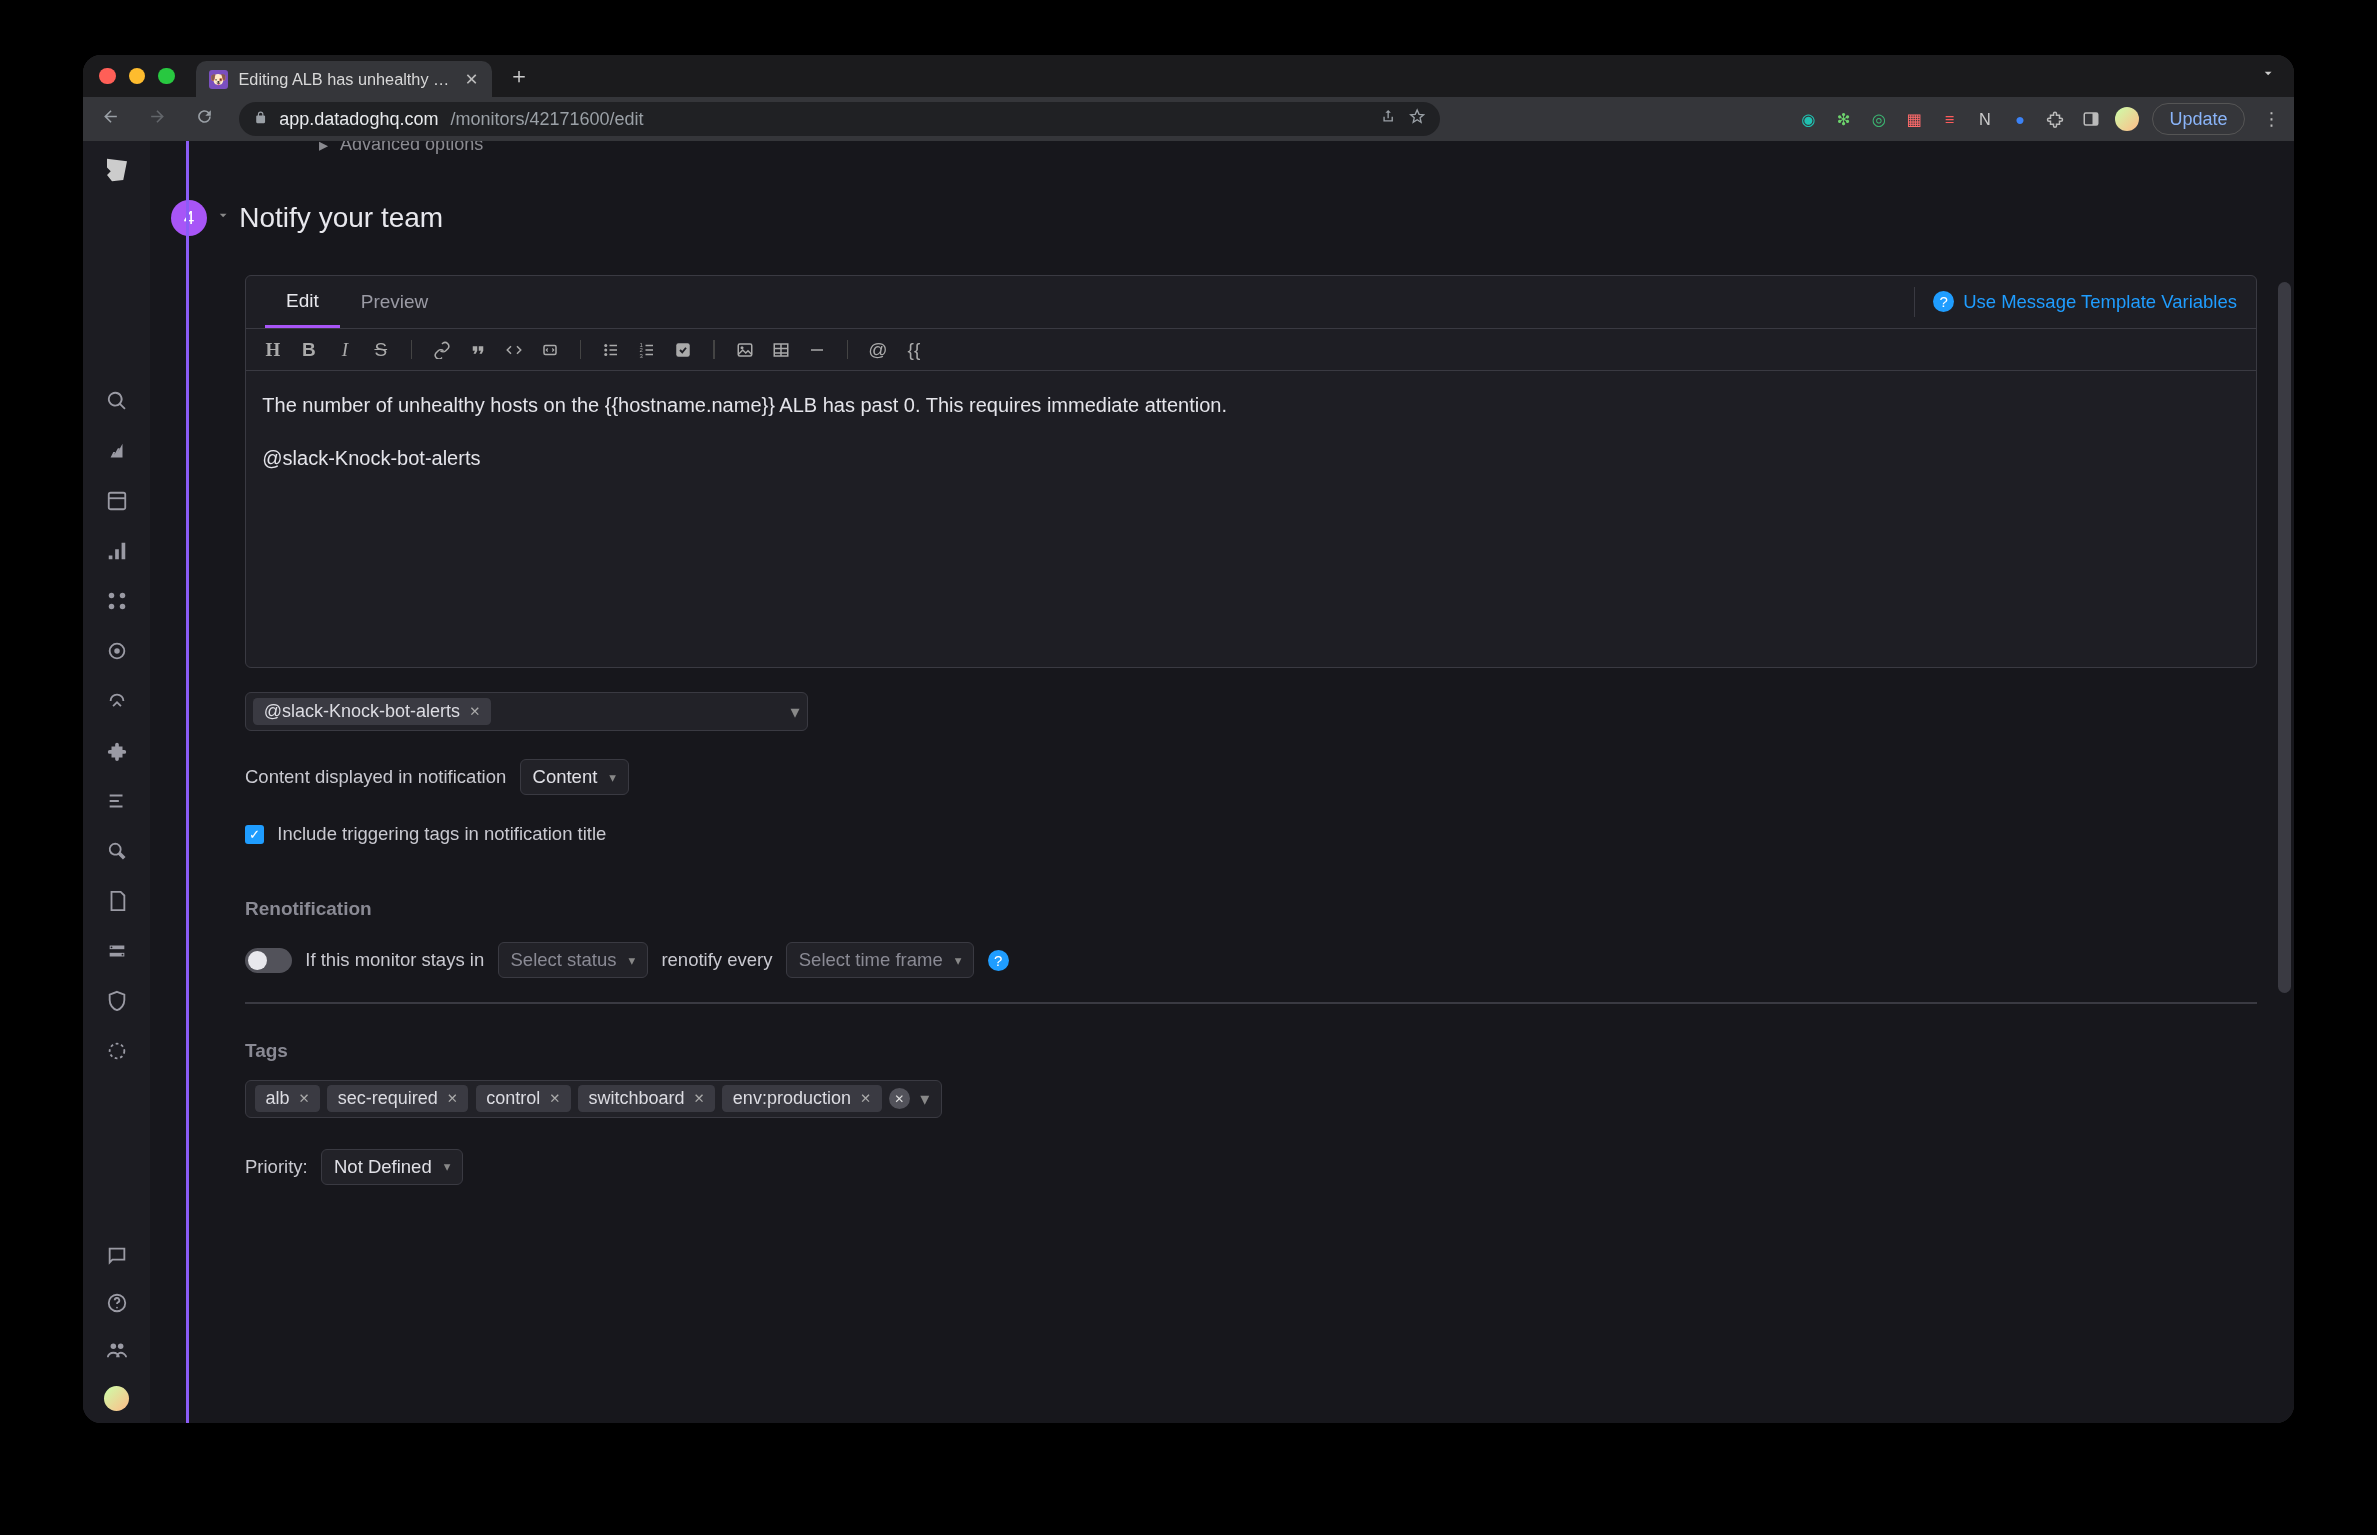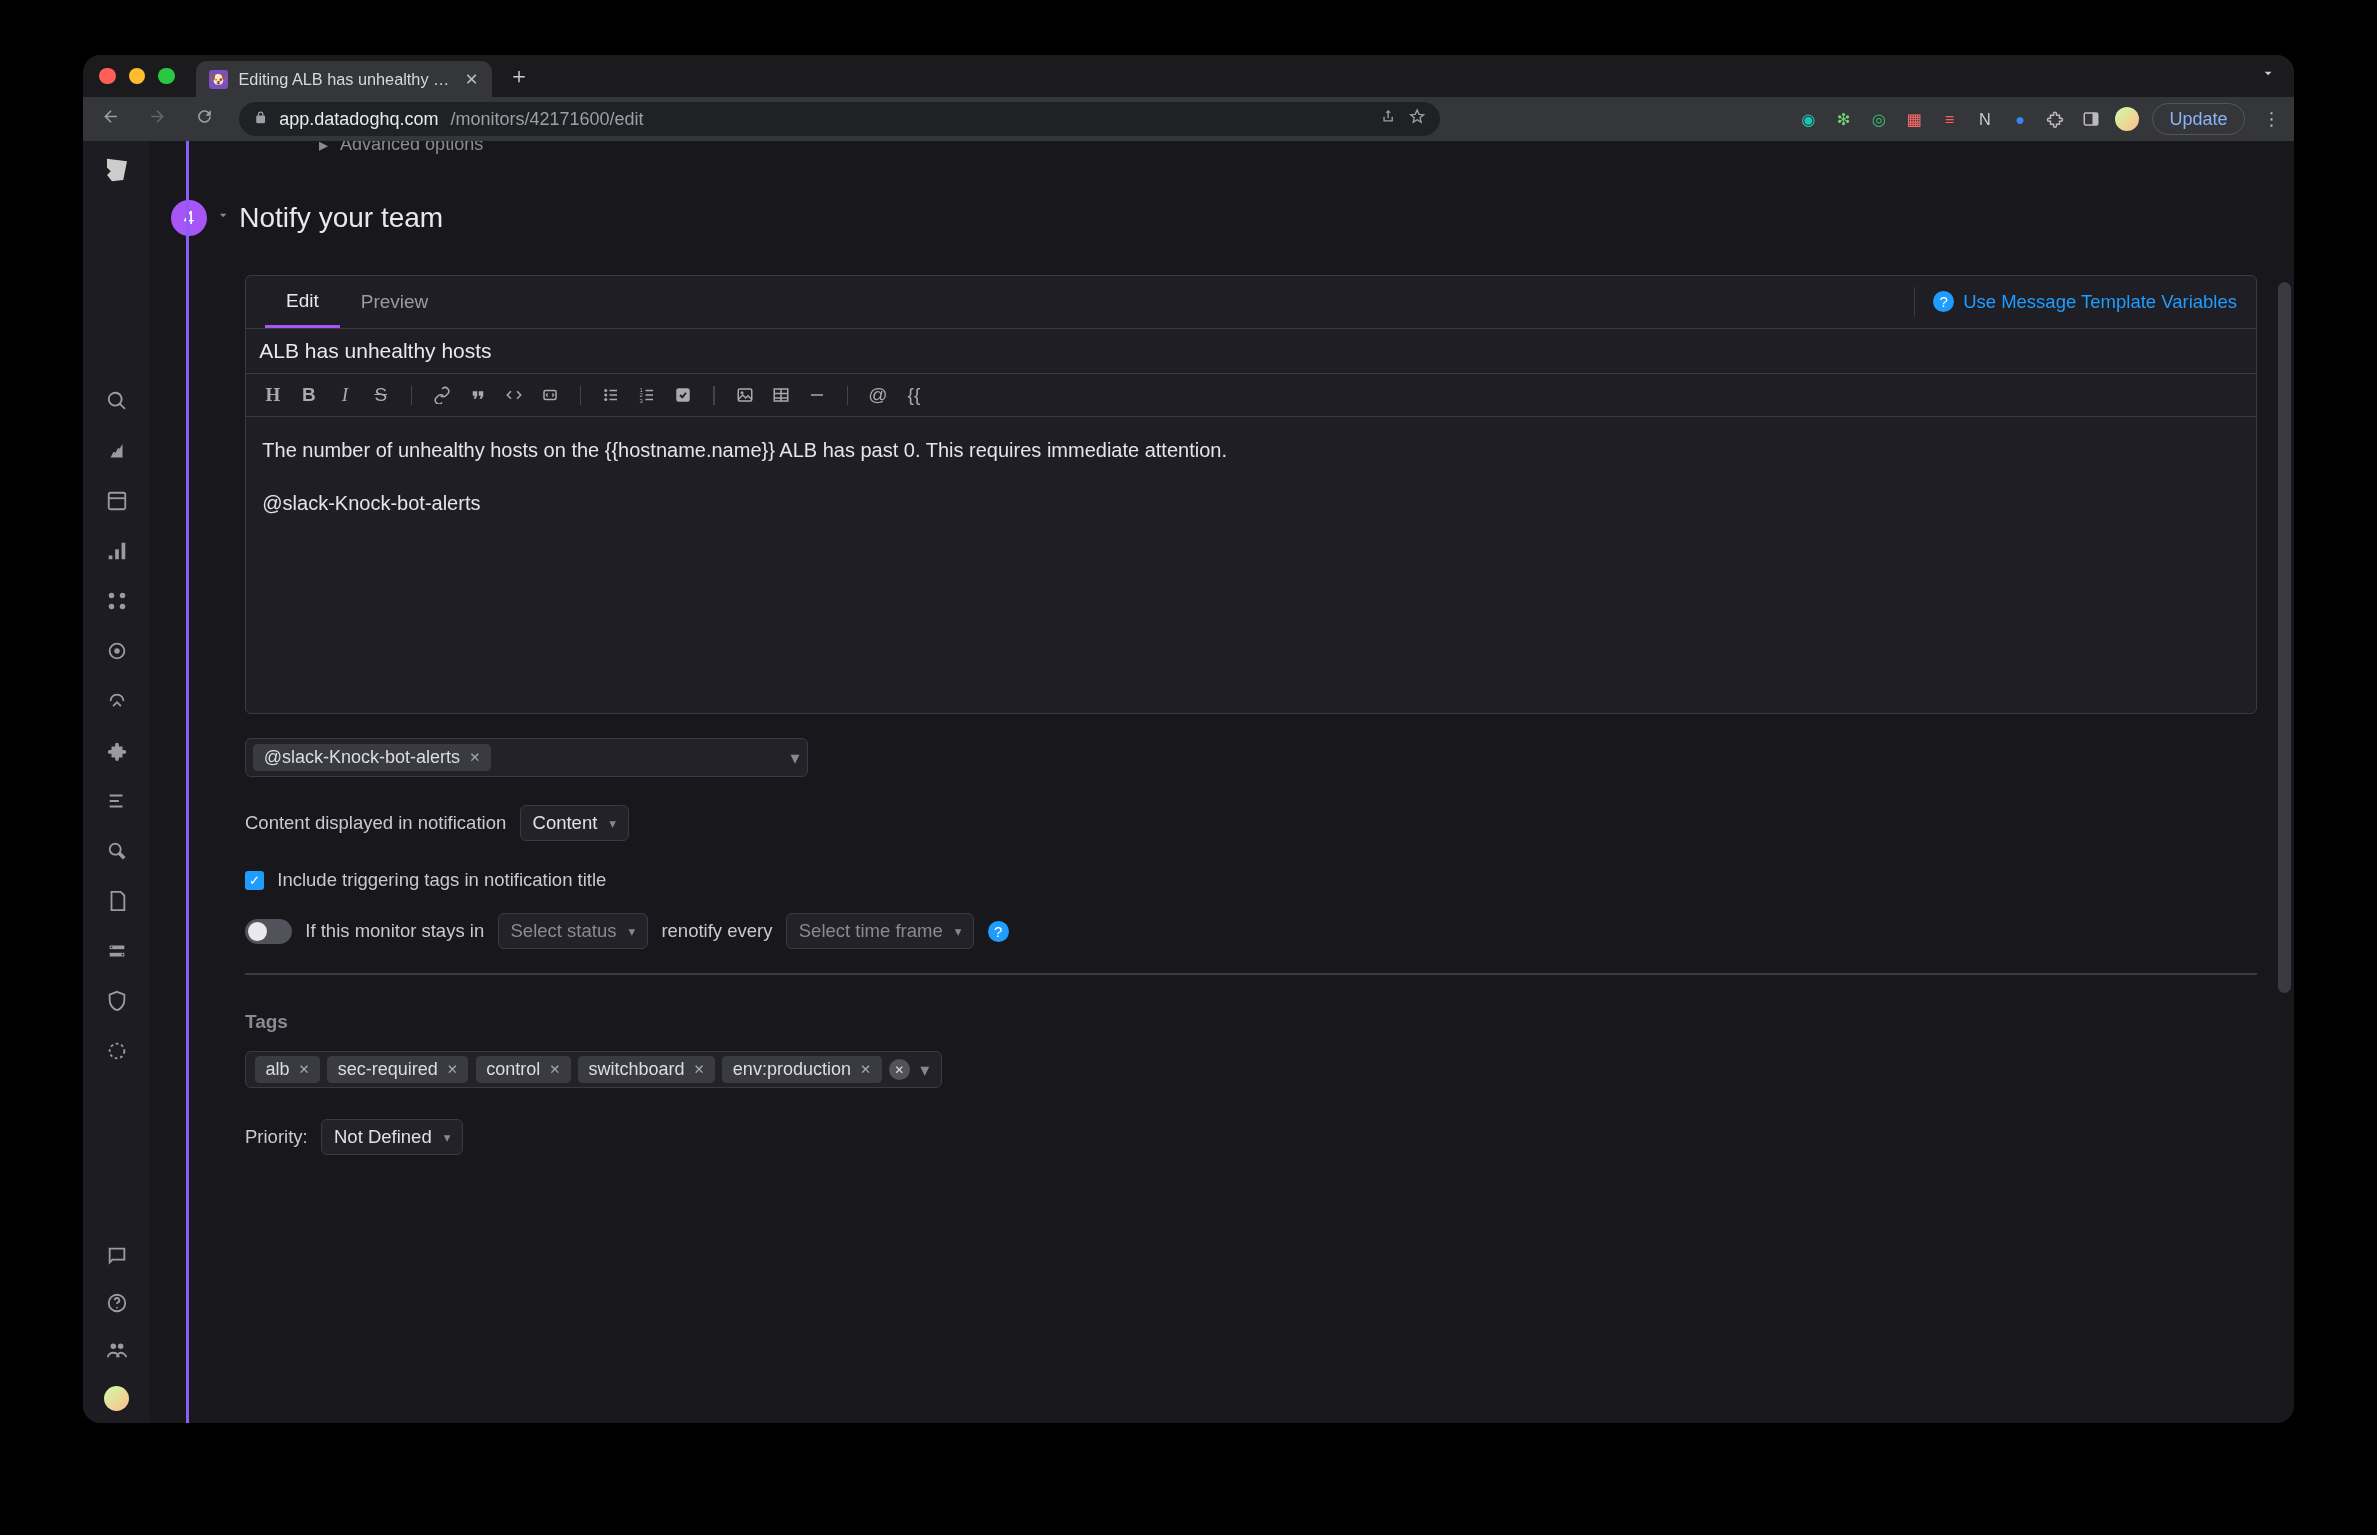--- a/index.html
+++ b/index.html
@@ -381,23 +381,20 @@
         <div class="card">
           <div class="card-tabs">
             <div class="etab active">Edit</div>
             <div class="etab">Preview</div>
             <div class="divider"></div>
             <div class="template-link">
               <span class="help-circle">?</span>
               <span>Use Message Template Variables</span>
             </div>
           </div>
-          <div class="subject-field">
-            <input class="subject-input" value="ALB has unhealthy hosts" style="">
-          </div>
           <div class="toolbar">
             <div class="tool-btn" style="font-weight:700;font-family:serif">H</div>
             <div class="tool-btn" style="font-weight:700">B</div>
             <div class="tool-btn" style="font-style:italic;font-family:serif">I</div>
             <div class="tool-btn" style="text-decoration:line-through">S</div>
             <div class="tool-sep"></div>
             <div class="tool-btn">
                 <svg width="18" height="18" viewBox="0 0 24 24">
                   <path d="M10 13a5 5 0 0 0 7 0l3-3a5 5 0 0 0-7-7l-1 1m2 9a5 5 0 0 0-7 0l-3 3a5 5 0 0 0 7 7l1-1" fill="none" stroke="currentColor" stroke-width="2"></path>
                 </svg>
@@ -486,20 +483,21 @@
             <span>Content</span>
             <span class="caret">▾</span>
           </div>
         </div>
 
         <div class="field-row">
           <span class="checkbox">✓</span>
           <span>Include triggering tags in notification title</span>
         </div>
 
+        <div class="sub-heading">Renotification</div>
         <div class="renotify-row">
           <div class="toggle">
               <div class="knob"></div>
             </div>
           <span>If this monitor stays in</span>
           <div class="select-box placeholder">
             <span>Select status</span>
             <span class="caret">▾</span>
           </div>
           <span>renotify every</span>

